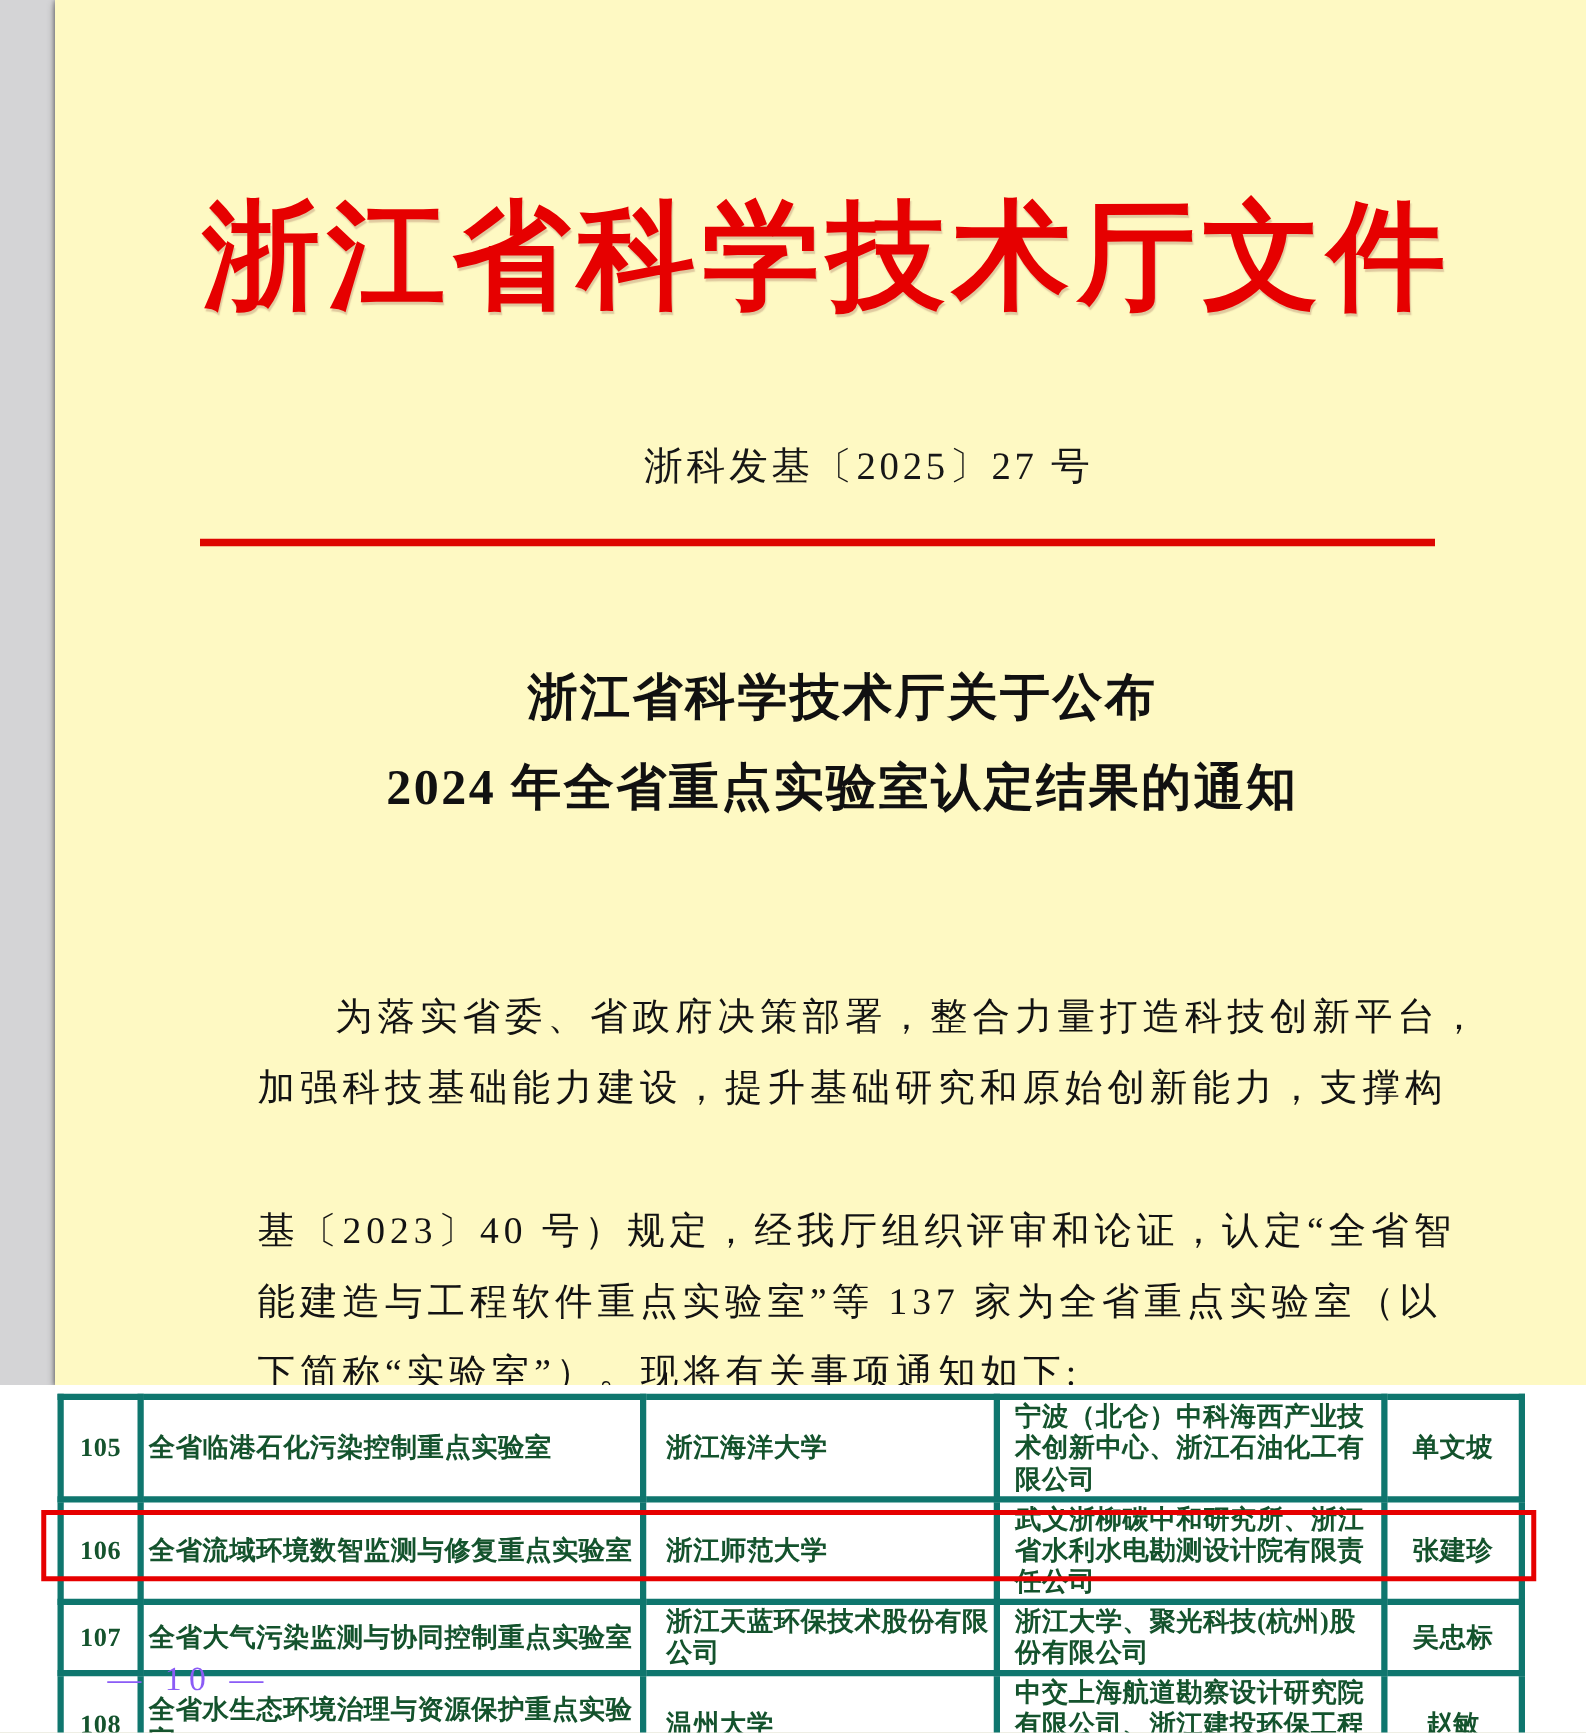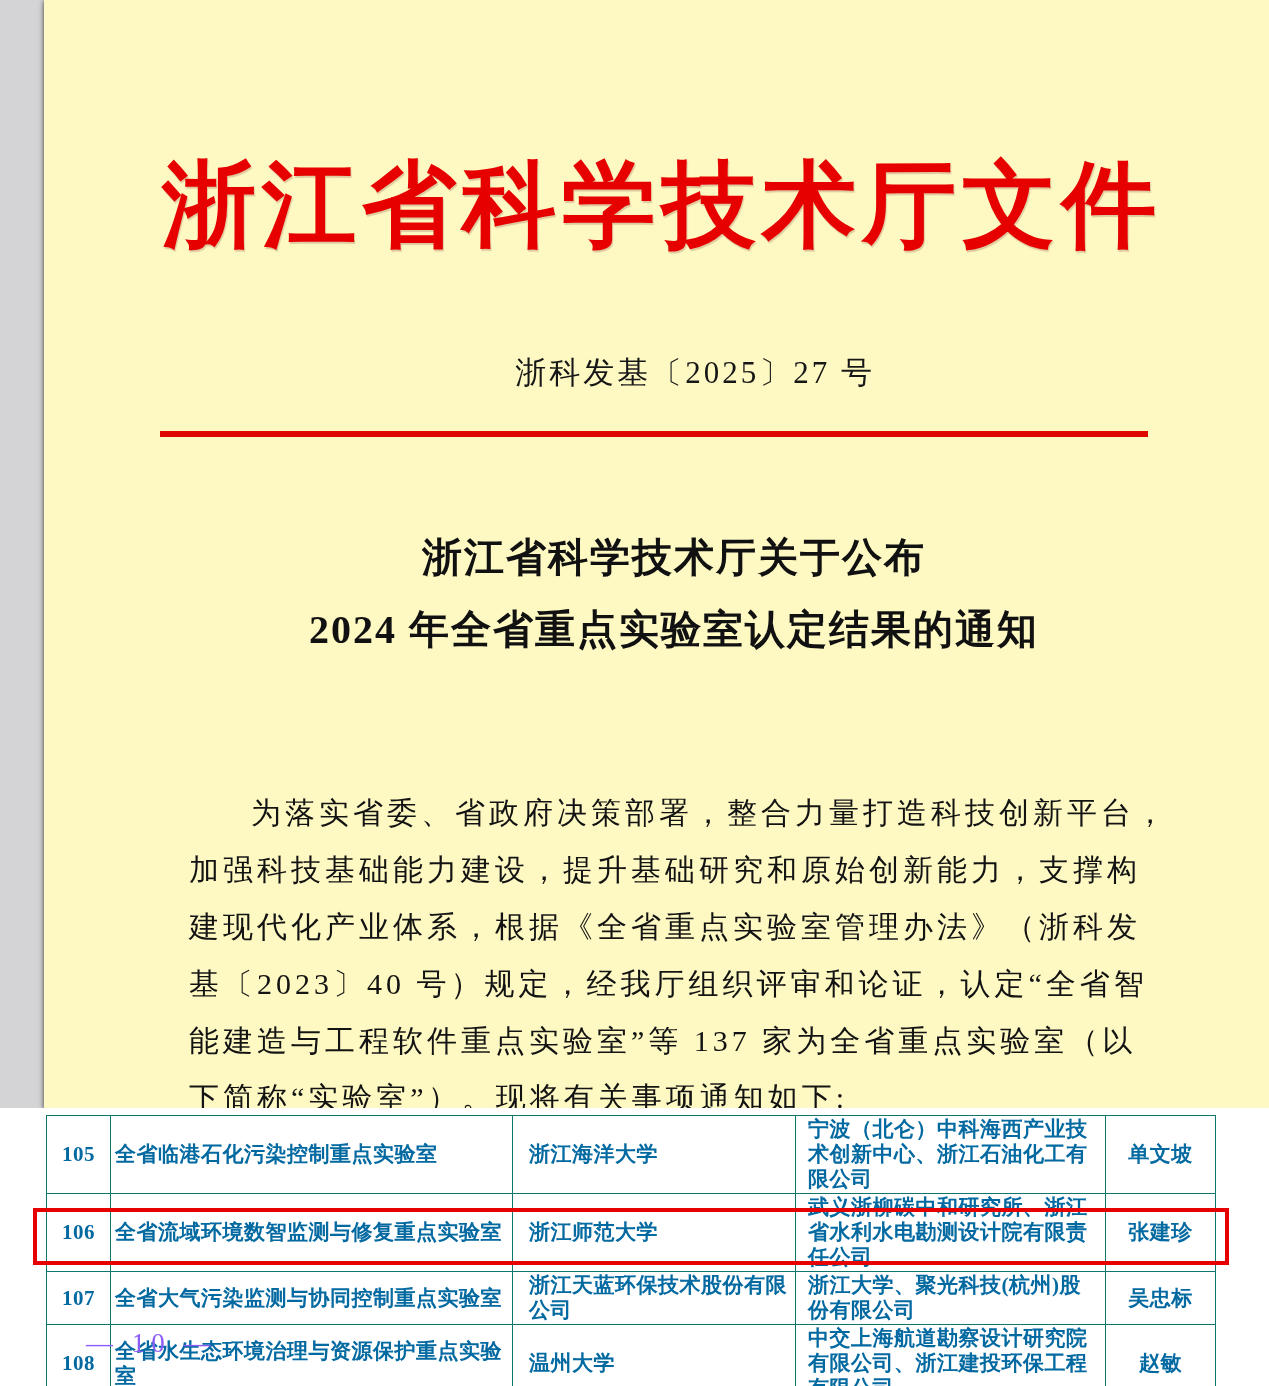--- a/index.html
+++ b/index.html
@@ -44,21 +44,21 @@
     letter-spacing:2px;white-space:nowrap;
   }
   .notice-title.l1{top:530px;}
   .notice-title.l2{top:602px;}
   .salutation{
     position:absolute;left:159px;top:728px;
     font-size:31px;color:#131313;letter-spacing:3px;
     white-space:nowrap;
   }
   .bodyline{
-    position:absolute;left:145px;width:960px;
+    position:absolute;left:162px;width:960px;
     font-size:30px;color:#131313;letter-spacing:4px;
     white-space:nowrap;
   }
   .bodyline.indent{padding-left:62px;}
   .bl0{top:793px;} .bl1{top:850px;} .bl2{top:907px;}
   .bl3{top:964px;} .bl4{top:1021px;} .bl5{top:1078px;}
 
   
   .bottom-sheet{
     position:absolute;left:0;top:1108px;
@@ -66,22 +66,22 @@
     background:#ffffff;
     z-index:5;
   }
   table.labs{
     position:absolute;left:46px;top:7px;
     width:1169px;
     border-collapse:collapse;
     table-layout:fixed;
   }
   table.labs td{
-    border:1px solid #0f766e;
-    font-size:21px;font-weight:bold;color:#0369a1;
+    border:5px solid #0f766e;
+    font-size:21px;font-weight:bold;color:#14532d;
     vertical-align:middle;
     letter-spacing:0.5px;
     line-height:25px;
     overflow:hidden;
   }
   table.labs tr{height:49px;}
   td.c-no{text-align:center;}
   td.c-lab{padding-left:4px;}
   td.c-inst{padding-left:16px;}
   td.c-partners{padding:1px 6px 1px 12px;font-size:20px;line-height:24px;}
@@ -113,21 +113,20 @@
 
     <div class="redline"></div>
 
     <div class="notice-title l1">浙江省科学技术厅关于公布</div>
 
     <div class="notice-title l2">2024 年全省重点实验室认定结果的通知</div>
 
 
     <div class="bodyline indent bl0">为落实省委、省政府决策部署，整合力量打造科技创新平台，</div>
     <div class="bodyline bl1">加强科技基础能力建设，提升基础研究和原始创新能力，支撑构</div>
-    <div class="bodyline bl2">建现代化产业体系，根据《全省重点实验室管理办法》（浙科发</div>
     <div class="bodyline bl3">基〔2023〕40 号）规定，经我厅组织评审和论证，认定“全省智</div>
     <div class="bodyline bl4">能建造与工程软件重点实验室”等 137 家为全省重点实验室（以</div>
     <div class="bodyline bl5">下简称“实验室”）。现将有关事项通知如下:</div>
 
   </div>
 
   <div class="bottom-sheet">
 
     <table class="labs">
       <colgroup>

